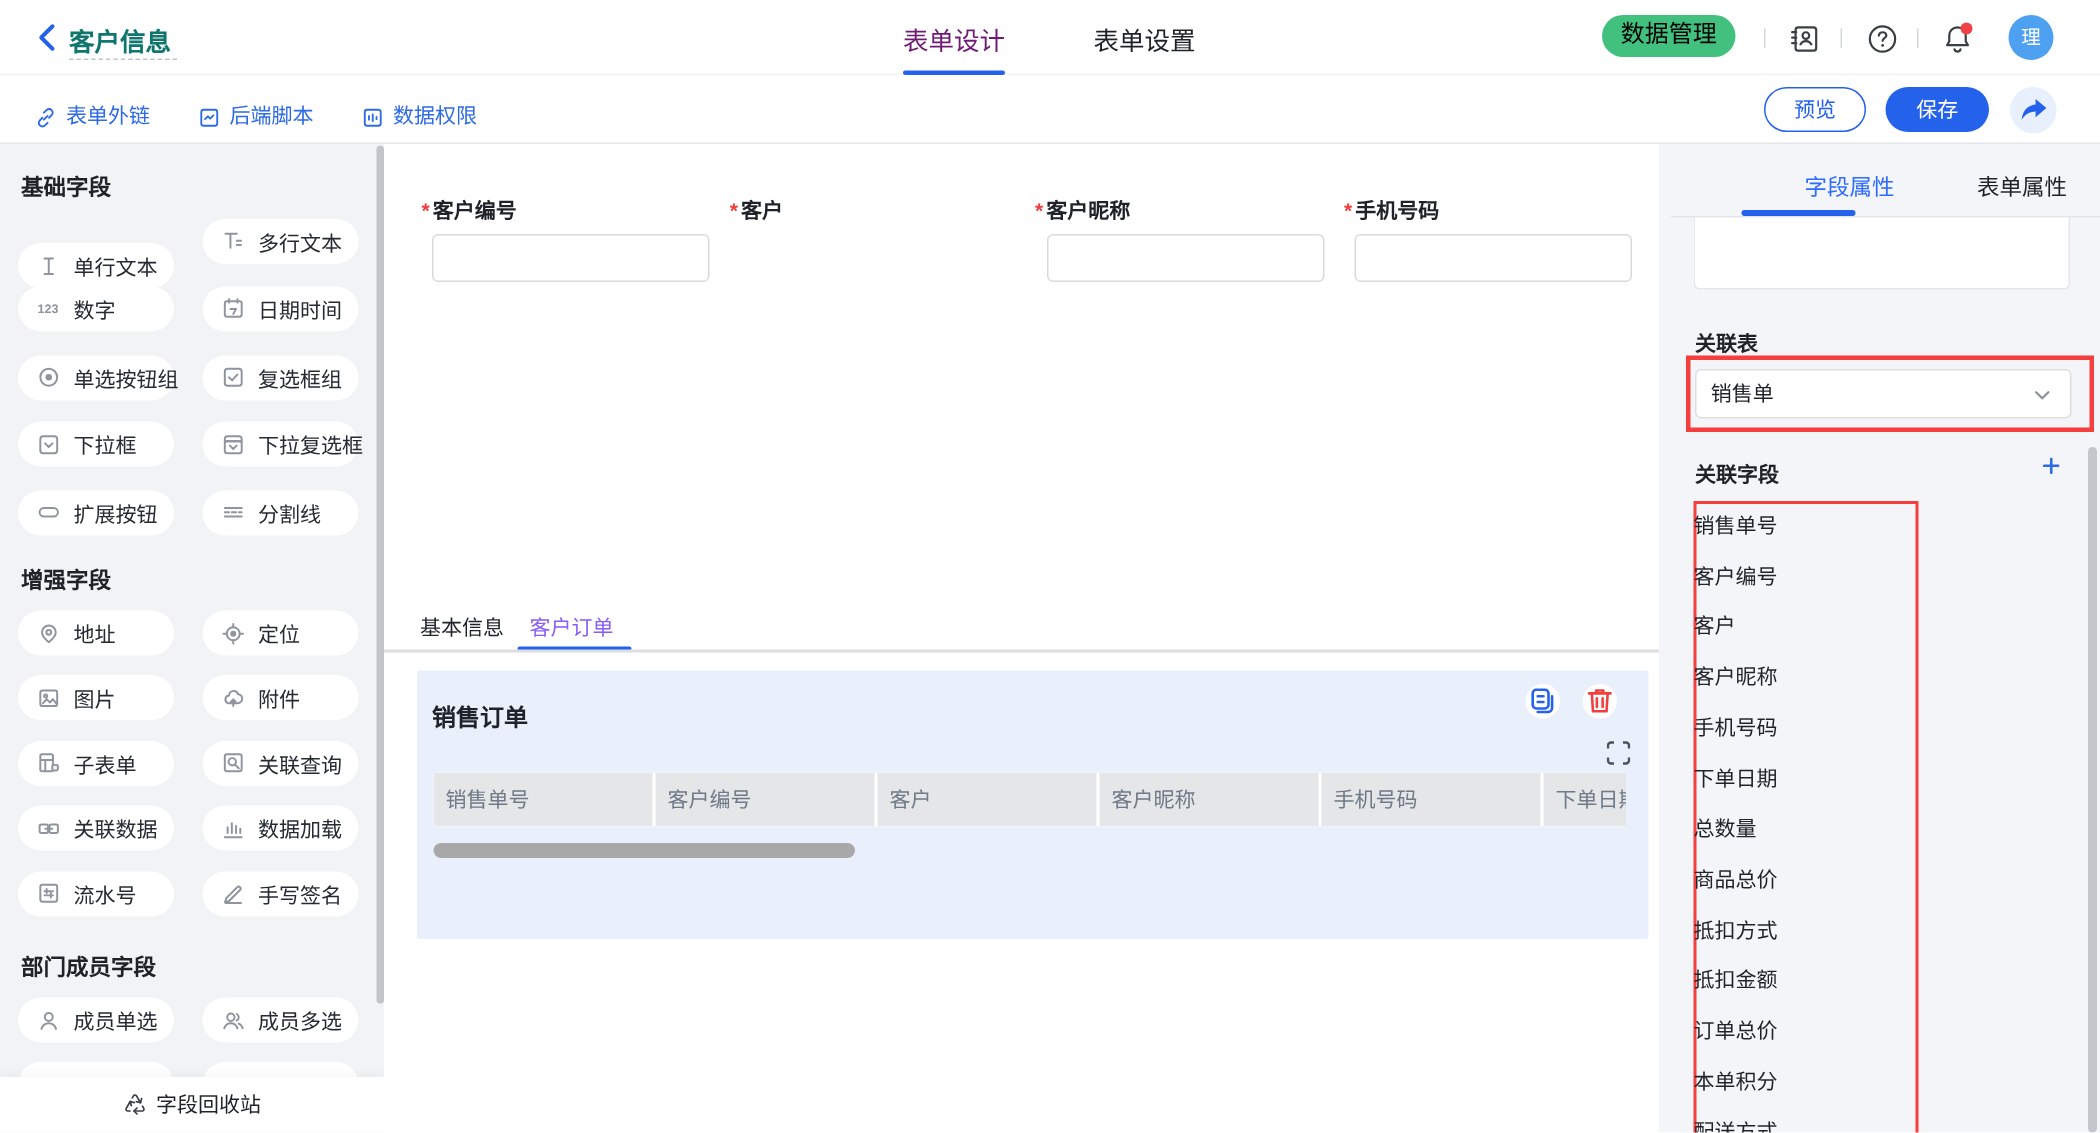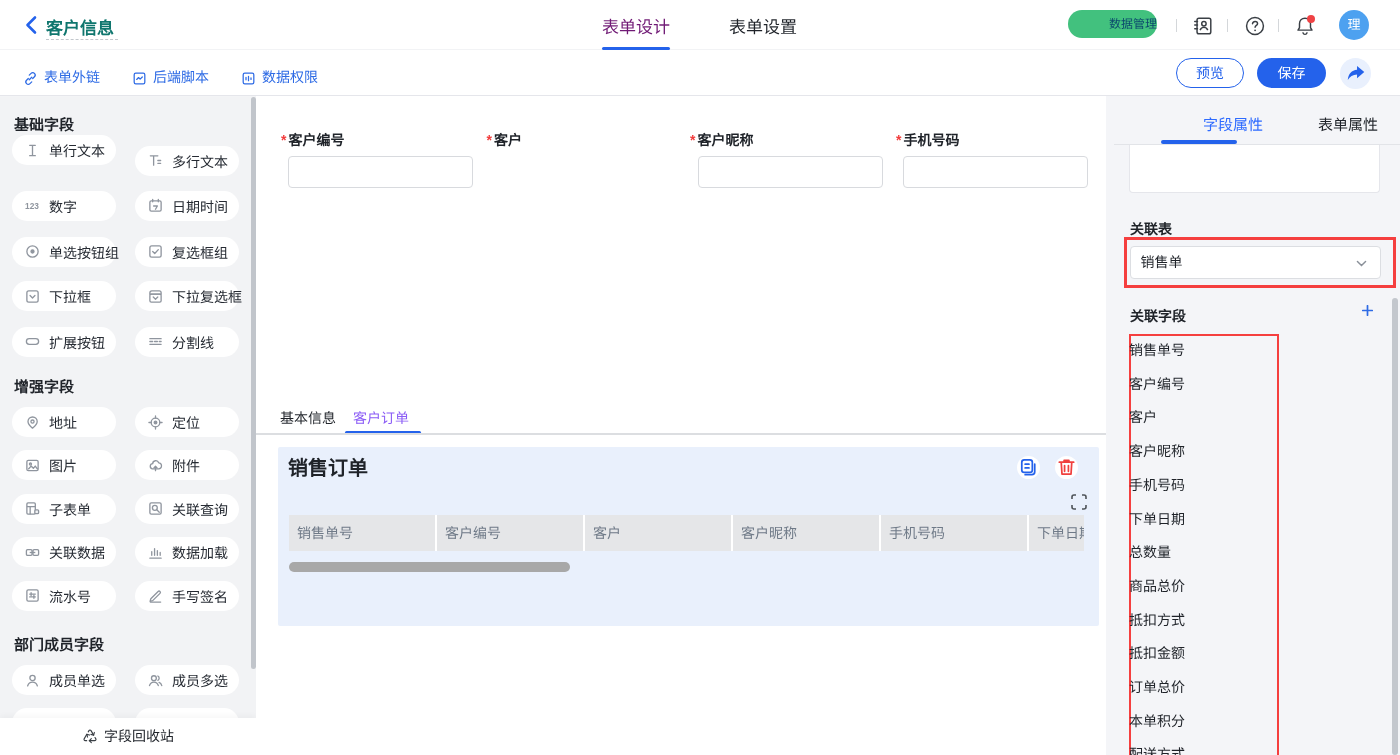--- a/index.html
+++ b/index.html
@@ -7,21 +7,21 @@
   body { font-family:"Liberation Sans", sans-serif; color:#1f2329; background:#fff; position:relative; }
   
   #hdr { position:absolute; left:0; top:0; width:1400px; height:50px; background:#fff; border-bottom:1px solid #f2f3f5; }
   #back { position:absolute; left:20px; top:13px; width:24px; height:24px; }
   #title { position:absolute; left:46px; top:14px; font-size:17px; font-weight:bold; color:#0f766e;text-align:center; }
   #title-dash { position:absolute; left:46px; top:39px; width:72px; border-bottom:1px dashed #c2c7cc; }
   .topTab { position:absolute; top:13px; font-size:17px; }
   #tabDesign { left:602px; color:#701a75; }
   #tabSet { left:729px; color:#1f2329; }
   #tabDesignLine { position:absolute; left:602px; top:47px; width:68px; height:3px; background:#2462eb; border-radius:2px; }
-  #btnData { position:absolute; left:1068px; top:10px; width:89px; height:28px; background:#42c17e; border-radius:14px; color:#0c4a6e; font-size:12px; text-align:right; line-height:28px; }
+  #btnData { position:absolute; left:1068px; top:10px; width:89px; height:28px; background:#42c17e; border-radius:14px; color:#000000; font-size:16px; text-align:center; line-height:28px; }
   .vdiv { position:absolute; top:19px; width:1px; height:13px; background:#d4d7da; }
   .hicon { position:absolute; top:15px; width:22px; height:22px; }
   #avatar { position:absolute; left:1339px; top:10px; width:30px; height:30px; border-radius:50%; background:#4da1f0; color:#fff; font-size:13px; text-align:center; line-height:30px; }
   #belldot { position:absolute; left:1306.5px; top:14.5px; width:8px; height:8px; border-radius:50%; background:#ef4244; }
   
   #tbar { position:absolute; left:0; top:50px; width:1400px; height:46px; background:#fff; border-bottom:1px solid #e5e6eb; }
   .tlink { position:absolute; top:16px; height:20px; font-size:14px; color:#2e6be5; }
   .tlink svg { vertical-align:-4px; margin-right:6px; }
   #btnPreview { position:absolute; left:1176px; top:8px; width:68px; height:30px; border:1px solid #2462eb; border-radius:16px; color:#2462eb; background:#fff; font-size:14px; text-align:center; line-height:28px; }
   #btnSave { position:absolute; left:1257px; top:8px; width:69px; height:30px; background:#2462eb; border-radius:16px; color:#fff; font-size:14px; text-align:center; line-height:30px; }
@@ -39,21 +39,21 @@
   
   #canvas { position:absolute; left:256px; top:96px; width:850px; height:659px; background:#fff; }
   .flabel { position:absolute; top:33px; font-size:14px; font-weight:bold; color:#1f2329; }
   .flabel .req { color:#f23c3c; margin-right:2px; }
   .finput { position:absolute; top:60px; width:185px; height:32px; background:#fff; border:1px solid #d8dade; border-radius:4px; }
   #fmember { position:absolute; top:60px; width:183px; height:32px; border:1px dashed #c7cbd1; border-radius:4px; color:#a9adb3; font-size:14px; text-align:center; line-height:30px; }
   .ctab { position:absolute; top:311px; font-size:14px; }
   #ctabLine { position:absolute; left:88.5px; top:335px; width:76px; height:3px; background:#2462eb; border-radius:2px; }
   #cDivider { position:absolute; left:0; top:337px; width:850px; height:2px; background:#dcdee1; }
   #panel { position:absolute; left:22px; top:350.5px; width:821px; height:179px; background:#e9f0fc; border-radius:2px; }
-  #panelTitle { position:absolute; left:10px; top:5px; font-size:20px; font-weight:bold; }
+  #panelTitle { position:absolute; left:10px; top:18px; font-size:16px; font-weight:bold; }
   .pcirc { position:absolute; top:9px; width:23px; height:23px; background:#fff; border-radius:50%; }
   #thead { position:absolute; left:11px; top:68px; width:795px; height:36px; background:#fff; overflow:hidden; }
   .thcell { position:absolute; top:0; height:36px; font-size:14px; color:#6f7a88; line-height:36px; padding-left:8px; background:#e5e6e8; }
   #tscroll { position:absolute; left:11px; top:115px; width:281px; height:10px; background:#a8a8a8; border-radius:5px; }
   
   #rsb { position:absolute; left:1106px; top:96px; width:294px; height:659px; background:#f4f5f8; }
   .rtab { position:absolute; top:17px; font-size:15px;margin-left:32px; }
   #rtabLine { position:absolute; left:55px; top:44px; width:76px; height:4px; background:#2462eb; border-radius:2px; }
   #rDivider { position:absolute; left:8px; top:47.5px; width:286px; height:1px; background:#e2e4e8; }
   #rTextarea { position:absolute; left:23px; top:48.5px; width:251px; height:48px; background:#fff; border:1px solid #e5e6eb; border-top:none; border-radius:0 0 4px 4px; }
@@ -120,21 +120,21 @@
     <div id="btnShare"><svg width="31" height="31" viewBox="0 0 24 24">
         <path d="M13.2 6.2V9c-4.2.4-6.6 3-7.2 8 1.6-2.8 3.9-4.2 7.2-4.3v2.9l5.6-4.7-5.6-4.7z" fill="#2462eb"></path>
       </svg></div>
   </div>
 
   <div id="lsb">
     <div class="sechdr" style="top:16px">基础字段</div>
     <div class="sechdr" style="top:278px">增强字段</div>
     <div class="sechdr" style="top:536px">部门成员字段</div>
     <div id="pills">
-      <div class="pill c1" style="top:38px"><span class="pic">
+      <div class="pill c1" style="top:65px"><span class="pic">
           <svg viewBox="0 0 16 16" fill="none" stroke="currentColor" stroke-width="1.4" stroke-linecap="round">
             <path d="M5 2.5h6M8 2.5v11M5 13.5h6"></path>
           </svg>
         </span>单行文本</div>
       <div class="pill c2" style="top:48.8px"><span class="pic">
           <svg viewBox="0 0 16 16" fill="none" stroke="currentColor" stroke-width="1.4" stroke-linecap="round">
             <path d="M2.5 3h8M6 3v10M10.5 8h3M10.5 11h3"></path>
           </svg>
         </span>多行文本</div>
       <div class="pill c1" style="top:93.6px"><span class="pic">

